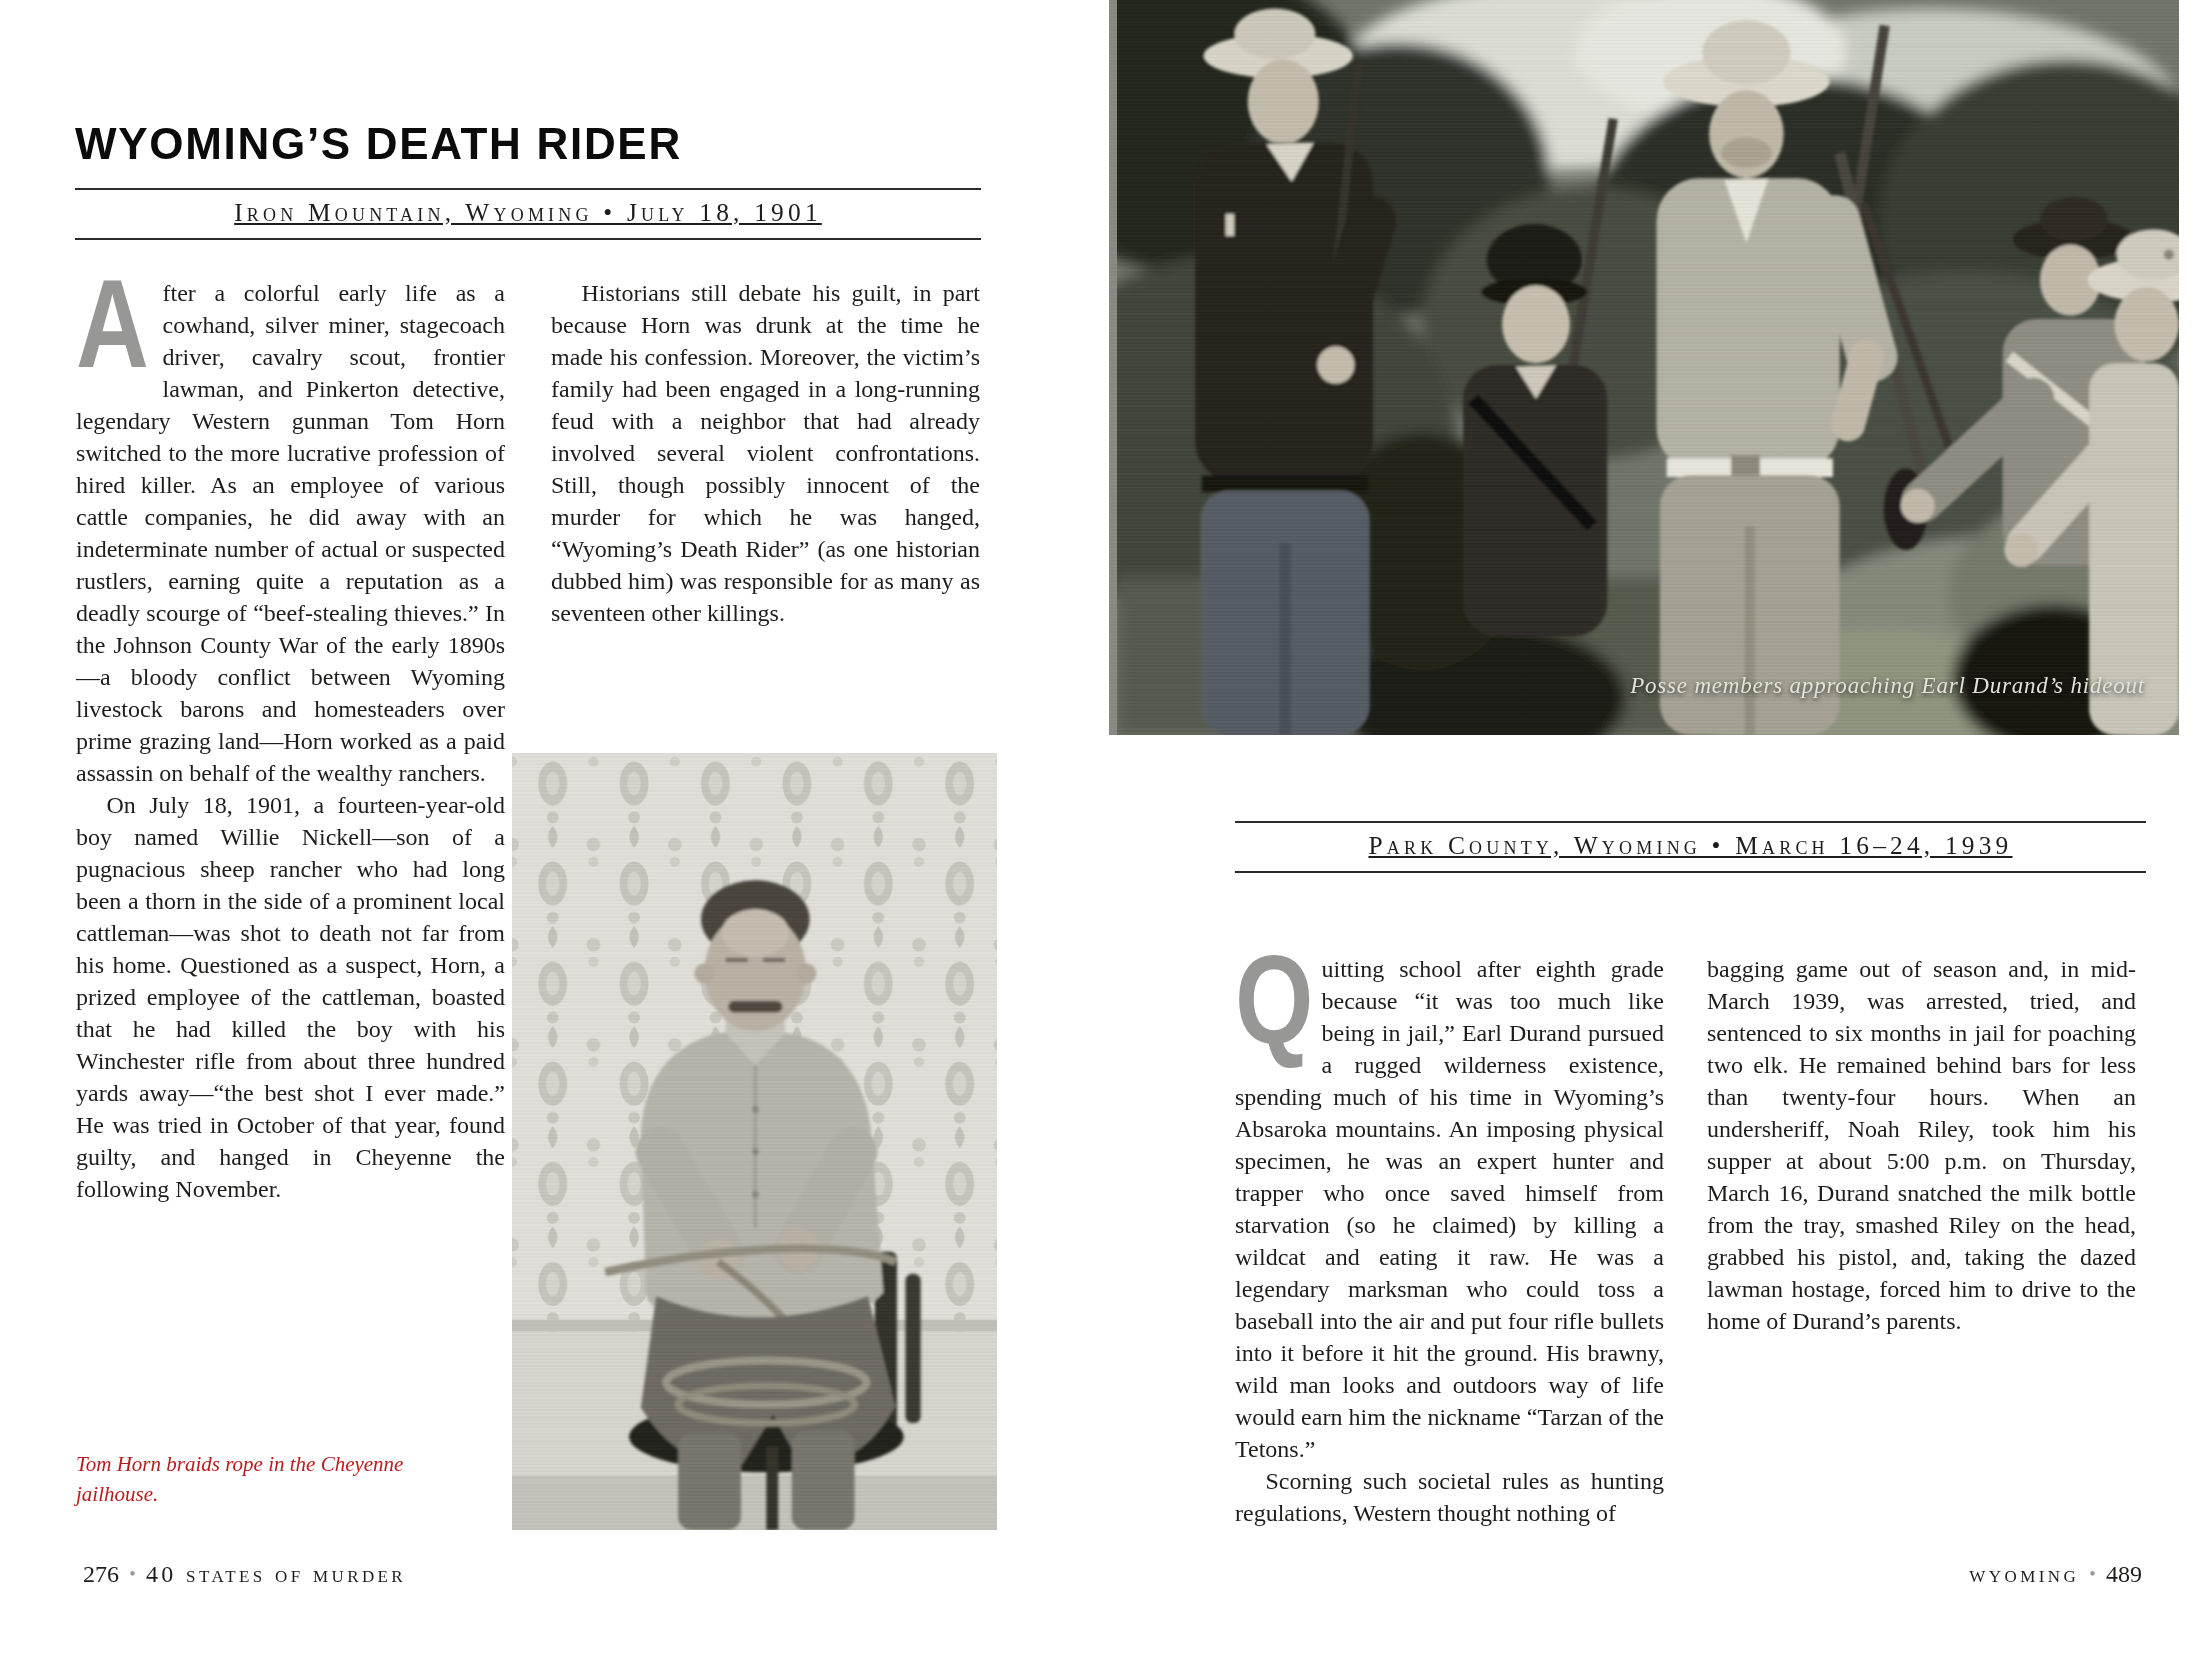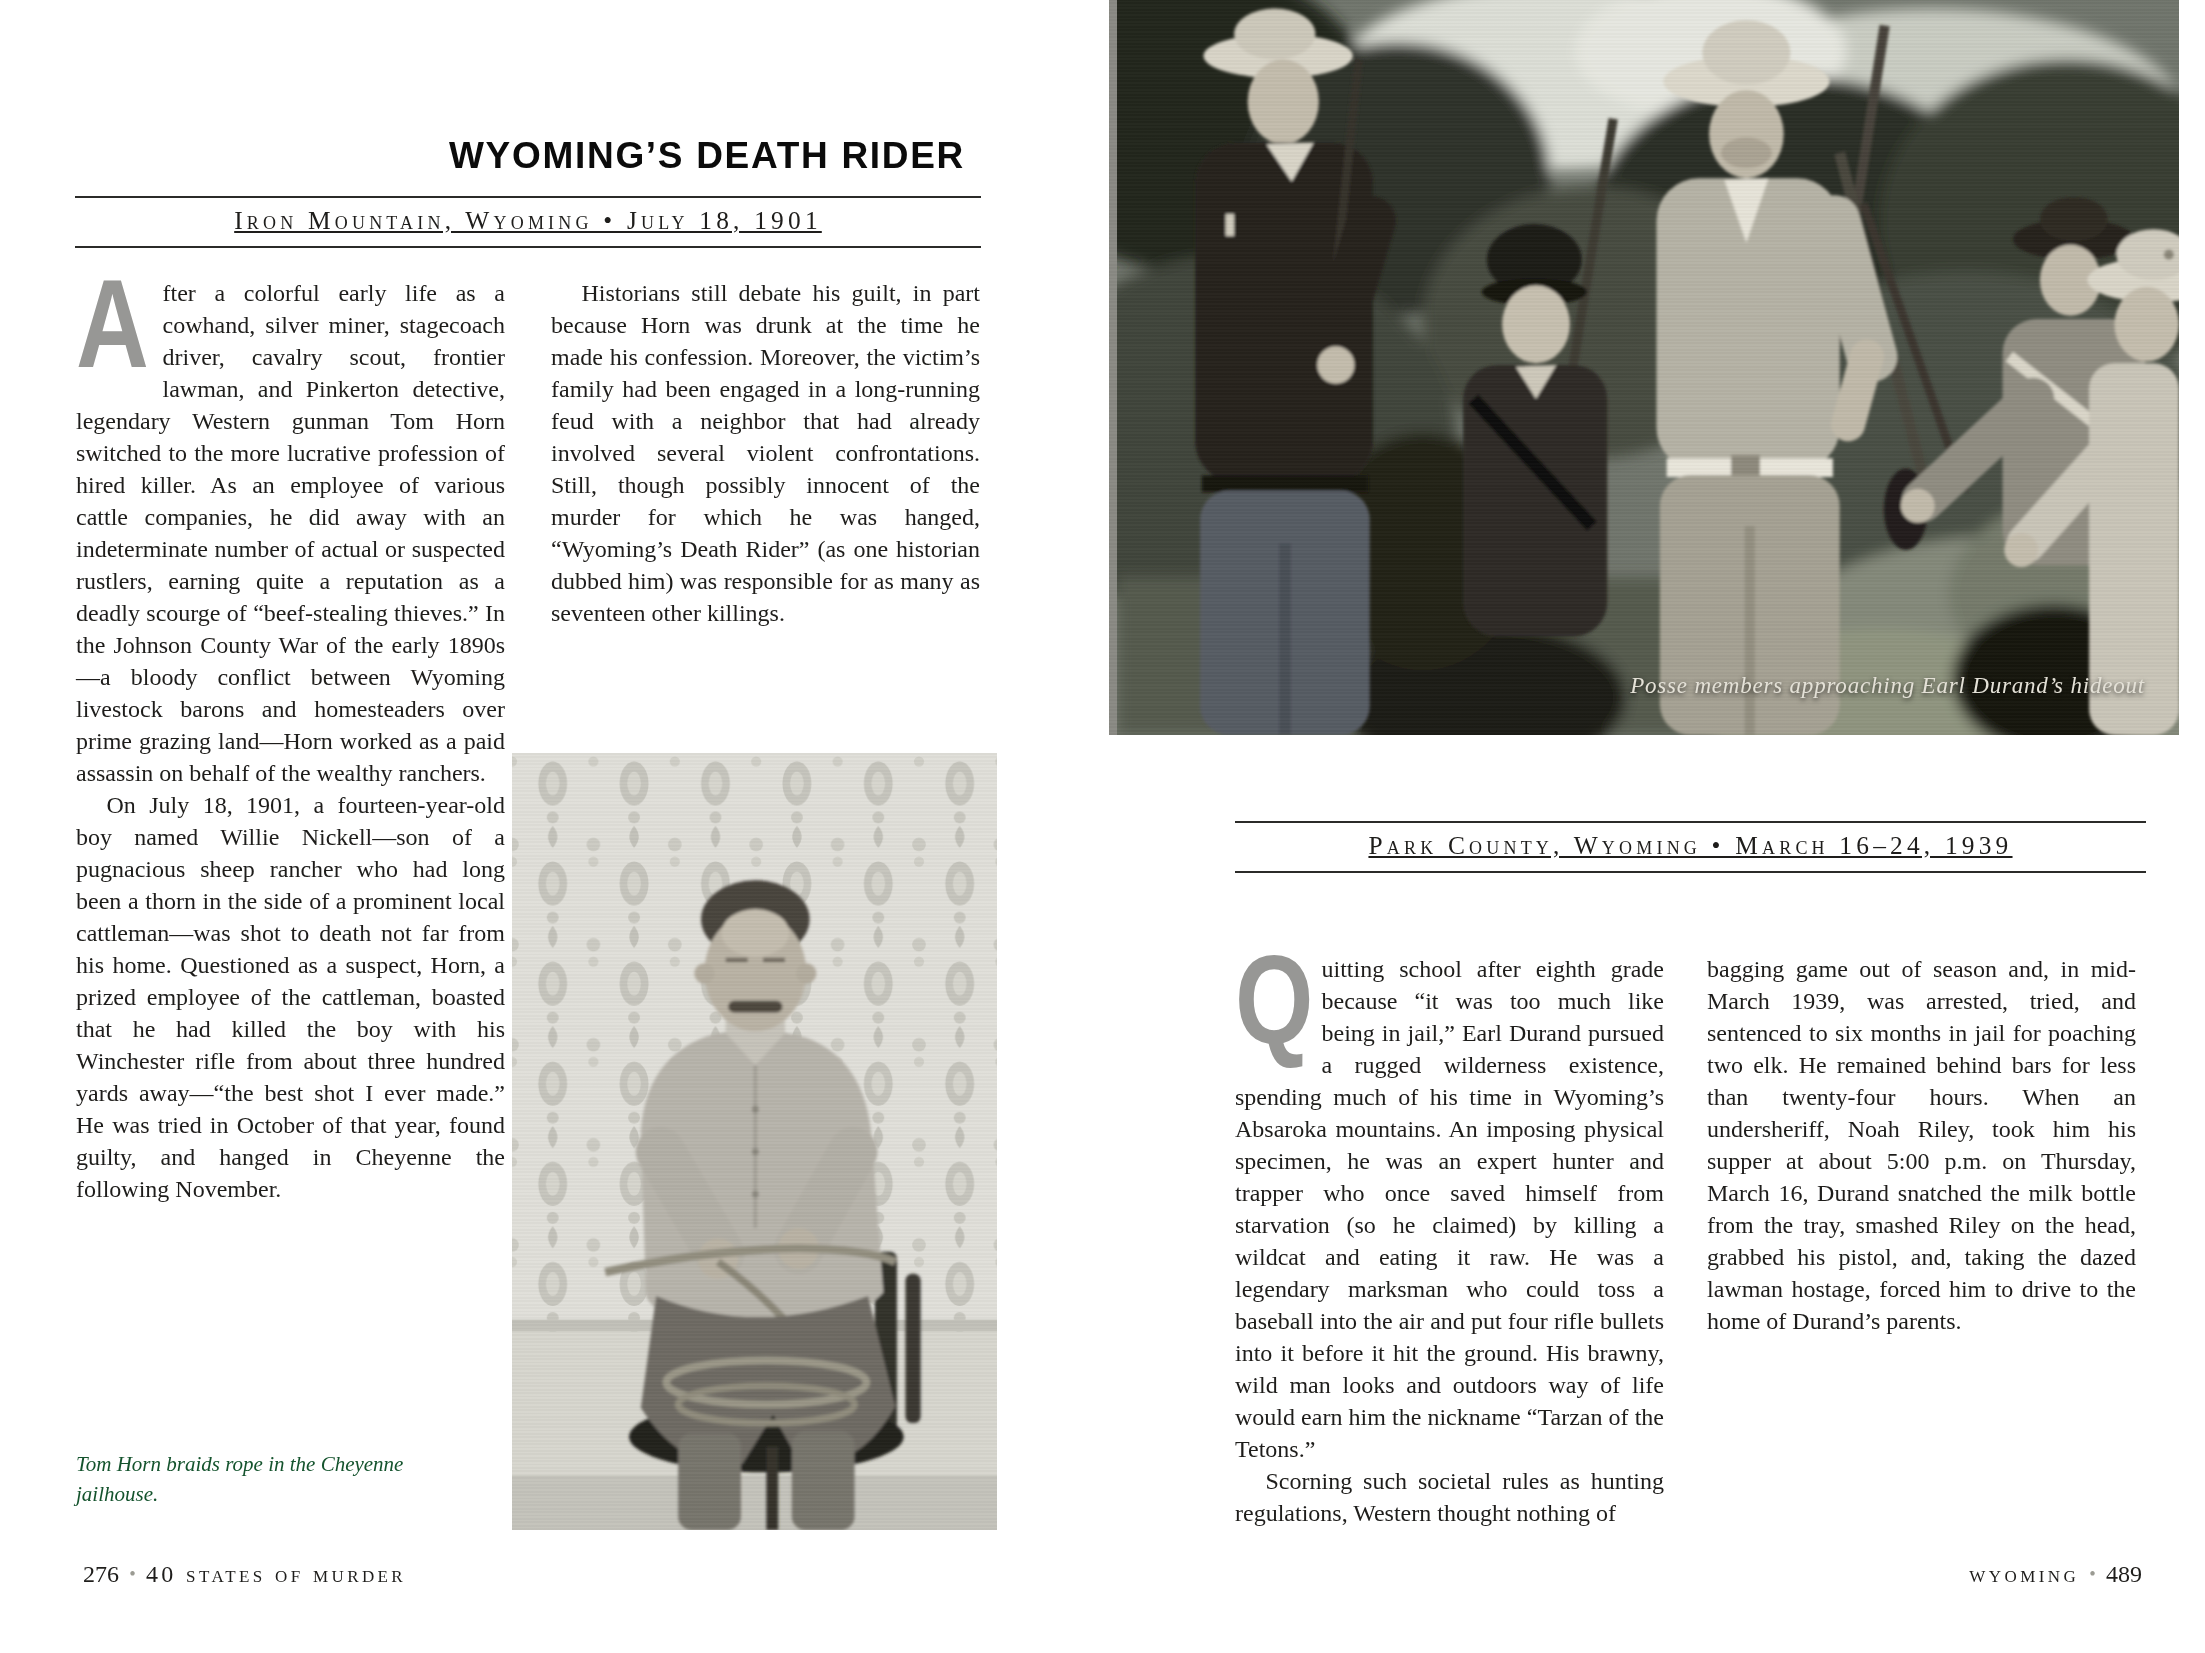--- a/index.html
+++ b/index.html
@@ -2,22 +2,22 @@
 <html lang="en" style="font-size:13.6px"><head>
 <meta charset="utf-8">
 <style>
   html,body{margin:0;padding:0;background:#e9e9e9;}
   .spread{
     position:relative;width:2205px;height:1654px;background:#ffffff;
     font-family:"Liberation Serif",serif;color:#1e1d1b;overflow:hidden;
   }
   
   .headline{
-    font-family:"Liberation Sans",sans-serif;font-weight:bold;font-size:37px;
-    letter-spacing:1.7px;text-align:right;color:#0b0b0b;margin:16px;white-space:nowrap;
+    font-family:"Liberation Sans",sans-serif;font-weight:bold;font-size:44px;
+    letter-spacing:1.7px;text-align:left;color:#0b0b0b;margin:0;white-space:nowrap;
   }
   .dateline-box{
     margin-top:18.7px;border-top:2.5px solid #2b2b29;border-bottom:2.5px solid #2b2b29;
     padding:8.5px 0 11px;text-align:center;text-decoration:underline;
   }
   .dateline{
     font-variant:small-caps;font-size:25.4px;letter-spacing:4.2px;color:#1e1d1b;white-space:nowrap;
   }
   .header{position:absolute;}
   .header-left{left:75px;top:119px;width:906px;}
@@ -43,21 +43,21 @@
   .photo-grain{
     position:absolute;inset:0;pointer-events:none;
     background:repeating-linear-gradient(0deg,rgba(0,0,0,.025) 0 1.7px,rgba(255,255,255,.02) 1.7px 3.4px);
   }
   .photo-caption-overlay{
     position:absolute;right:34px;bottom:36px;font-style:italic;font-size:23px;
     color:#e4e1d7;text-shadow:0 1.7px 5.1px rgba(0,0,0,.7);letter-spacing:0.8px;white-space:nowrap;
   }
   .caption{
     position:absolute;left:76px;top:1449px;width:373px;
-    font-style:italic;font-size:21px;line-height:30px;color:#14532d;
+    font-style:italic;font-size:21px;line-height:30px;color:#b91c1c;
   }
   
   .folio{position:absolute;top:1561px;font-size:24px;color:#1e1d1b;white-space:nowrap;}
   .folio-left{left:83px;}
   .folio-right{right:63px;}
   .folio .sc{font-variant:small-caps;letter-spacing:3.4px;}
   .folio .sep{color:#9b9b93;padding:0 10.2px;font-size:18.7px;vertical-align:1.7px;}
 </style>
 </head>
 <body>

